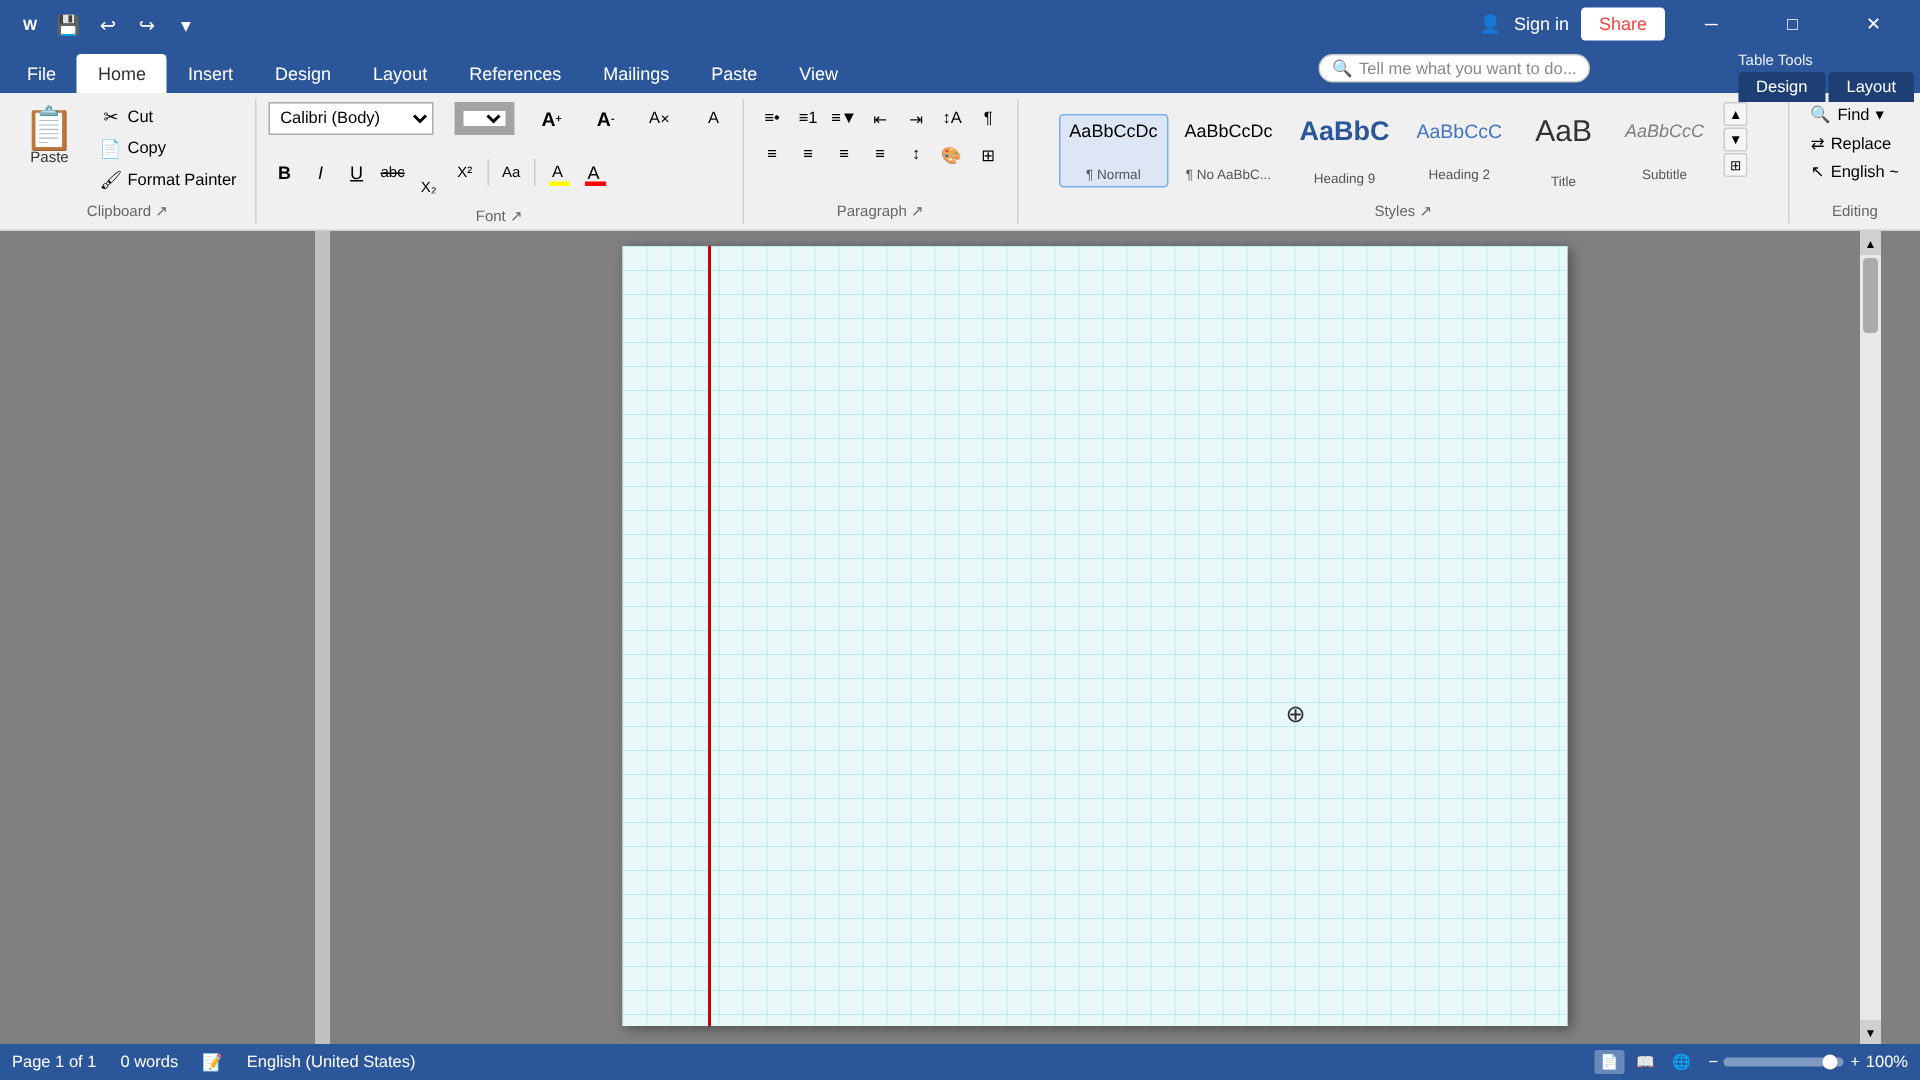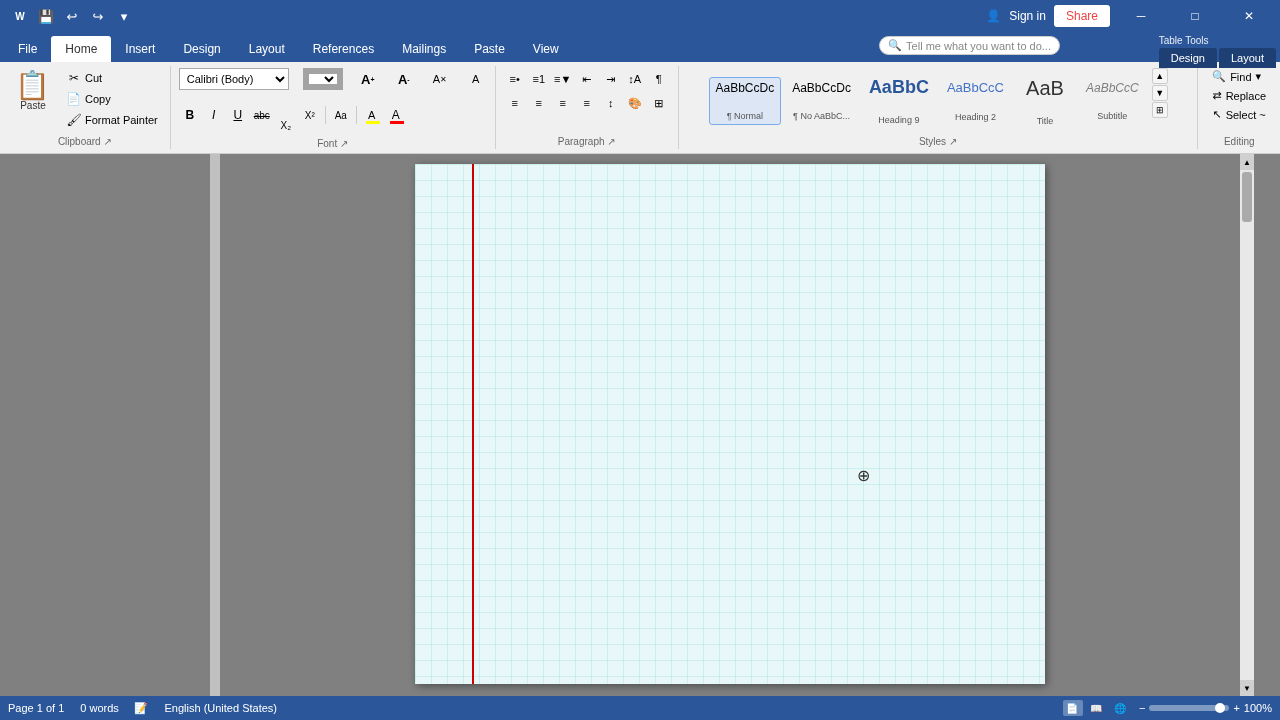--- a/index.html
+++ b/index.html
@@ -349,21 +349,21 @@
         <span>🔍</span>
         <span>Find</span>
         <span>▾</span>
       </div>
       <div class="edit-btn">
         <span>⇄</span>
         <span>Replace</span>
       </div>
       <div class="edit-btn">
         <span>↖</span>
-        <span>Select ~</span>
+        <span>English ~</span>
       </div>
     </div>
     <div class="ribbon-group-label">Editing</div>
   </div>
 
 </div>
 
 <div class="doc-container">
 
   <div style="width:220px; background:#808080; position:relative;">

